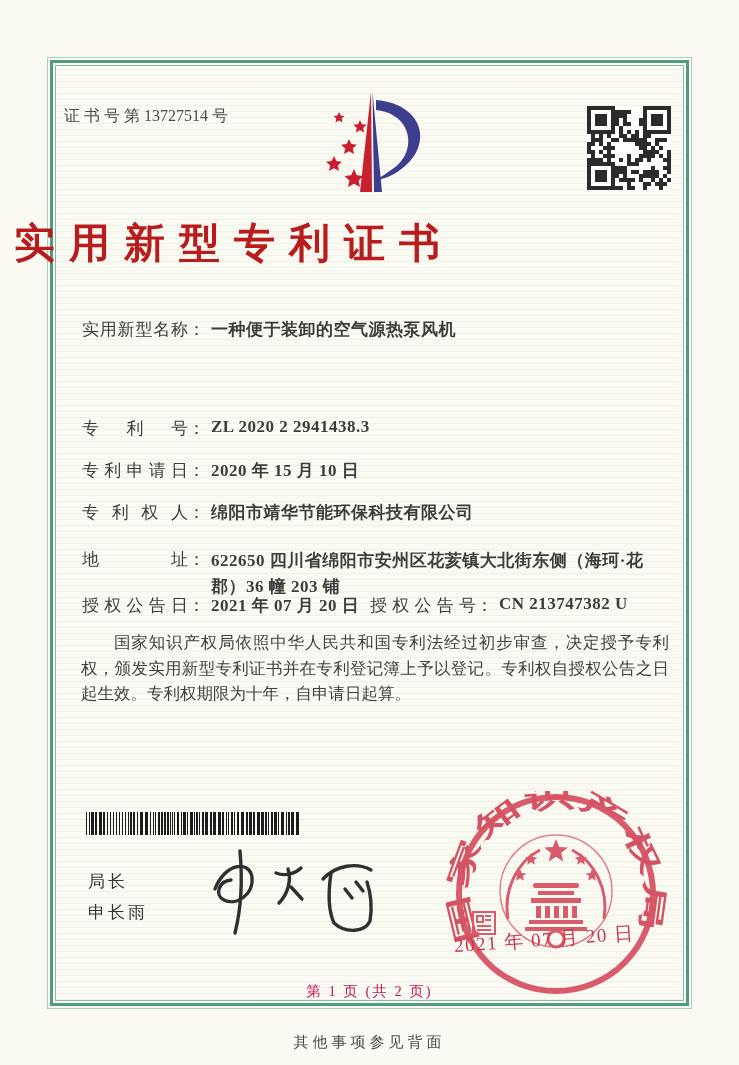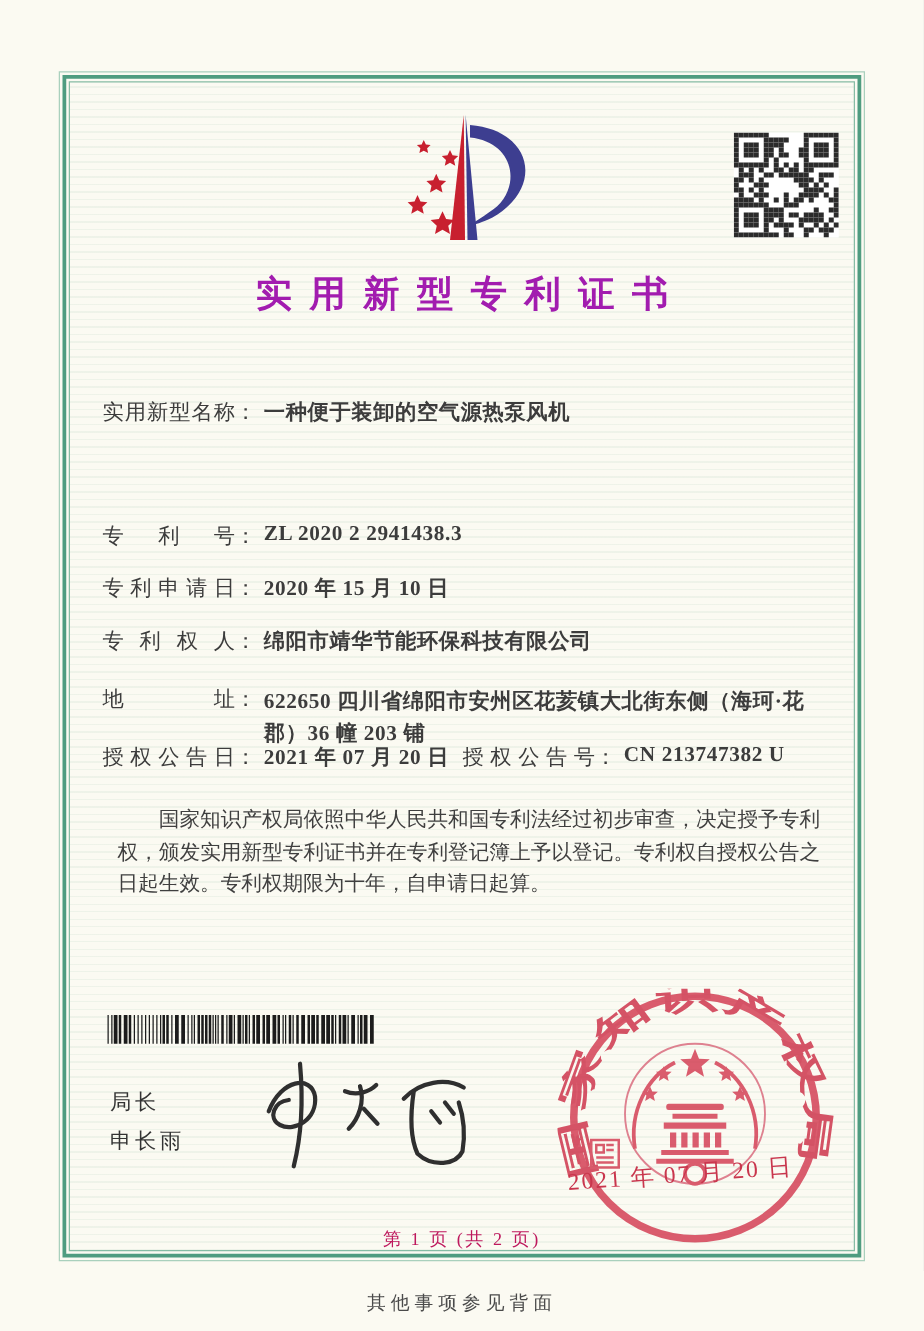--- a/index.html
+++ b/index.html
@@ -22,38 +22,38 @@
     position:absolute;left:2px;top:2px;right:2px;bottom:2px;
     border:1px solid #86bca4;
     background:repeating-linear-gradient(0deg,
       rgba(125,178,150,0.10) 0px, rgba(125,178,150,0.10) 1px,
       rgba(255,255,255,0) 1px, rgba(255,255,255,0) 6px);
   }
   .cert-no{position:absolute;left:64px;top:106px;font-size:16px;color:#4a4a4a;}
   .logo{position:absolute;left:296px;top:88px;width:170px;height:118px;}
   .qr{position:absolute;left:587px;top:106px;width:84px;height:84px;background:#fff;}
   .title{
-    position:absolute;left:0;right:0;top:216px;text-align:center;
-    font-size:29px;font-weight:bold;color:#a21caf;
+    position:absolute;left:0;right:0;top:216px;text-align:left;
+    font-size:41px;font-weight:bold;color:#b91c1c;
     letter-spacing:14px;padding-left:14px;box-sizing:border-box;
   }
   .row{position:absolute;left:82px;font-size:17px;color:#3c3c3c;white-space:nowrap;}
   .flabel{
     display:inline-block;width:106px;text-align:justify;text-align-last:justify;
     vertical-align:top;
   }
   .colon{display:inline-block;margin-right:6px;vertical-align:top;}
   .fvalue{letter-spacing:0.5px;vertical-align:top;font-weight:bold;}
   .fvalue.wrap{display:inline-block;white-space:normal;width:462px;line-height:26px;}
   .pair2{position:absolute;left:288px;top:0;}
   .body-text{
     position:absolute;left:78px;top:627px;width:594px;
     font-size:16.5px;line-height:25.5px;color:#3f3f3f;text-align:justify;
   }
-  .body-text p{margin:16px;text-indent:2em;}
+  .body-text p{margin:3px;text-indent:2em;}
   .barcode{position:absolute;left:86px;top:812px;width:260px;height:23px;font-size:0;}
   .comm{position:absolute;left:88px;font-size:17px;letter-spacing:3px;color:#333;}
   .sig{position:absolute;left:195px;top:843px;width:205px;height:100px;}
   .seal{position:absolute;left:446px;top:791px;width:222px;height:216px;}
   .page-footer{
     position:absolute;left:0;right:0;top:982px;text-align:center;
     font-size:14.5px;color:#be185d;letter-spacing:2px;
   }
   .back-note{
     position:absolute;left:0;right:0;top:1033px;text-align:center;
@@ -64,20 +64,21 @@
 <body>
 
 <div class="page">
 
   <div class="frame-outer">
     <div class="frame-mid">
         <div class="frame-inner"></div>
       </div>
   </div>
 
+  <div class="cert-no">证 书 号 第 13727514 号</div>
 
   <svg class="logo" viewBox="0 0 170 118" aria-hidden="true">
     <g fill="#c8202f">
       <polygon points="58,81 60.9,87.2 67.5,87.9 62.6,92.5 64,99.1 58,95.7 52,99.1 53.4,92.5 48.5,87.9 55.1,87.2"></polygon>
       <polygon points="38,68 40.4,73.1 45.9,73.7 41.8,77.5 43,83 38,80.2 33,83 34.2,77.5 30.1,73.7 35.6,73.1"></polygon>
       <polygon points="53,51 55.4,56.1 60.9,56.7 56.8,60.5 58,66 53,63.2 48,66 49.2,60.5 45.1,56.7 50.6,56.1"></polygon>
       <polygon points="64,32 66,36.2 70.6,36.7 67.2,39.9 68.2,44.5 64,42.2 59.8,44.5 60.8,39.9 57.4,36.7 62,36.2"></polygon>
       <polygon points="43,24 44.7,27.5 48.5,27.9 45.7,30.6 46.5,34.4 43,32.5 39.5,34.4 40.3,30.6 37.5,27.9 41.3,27.5"></polygon>
       <polygon points="64,104 75,4 76,104"></polygon>
     </g>

